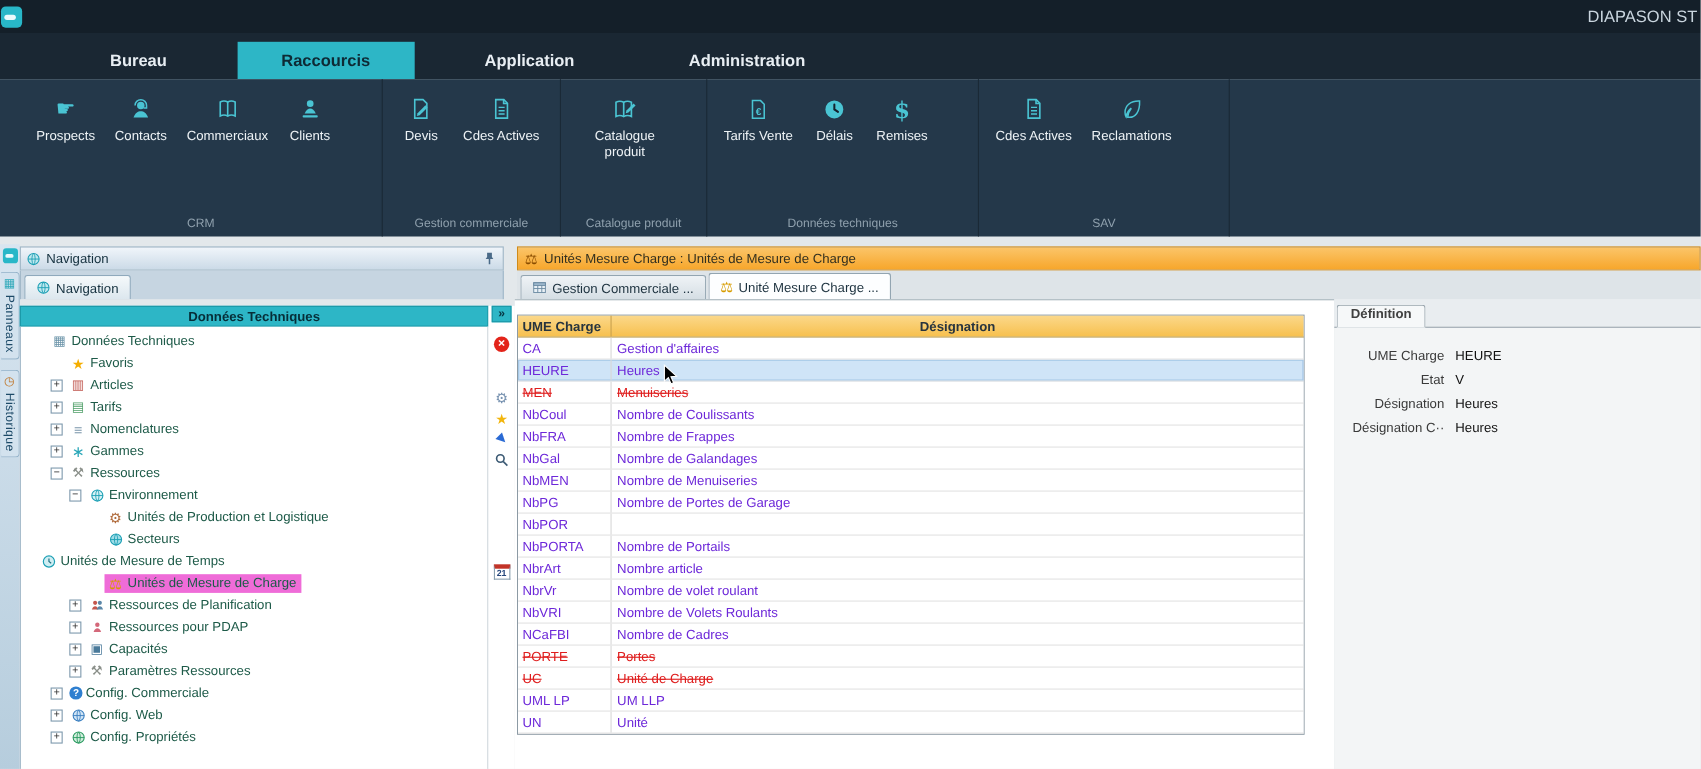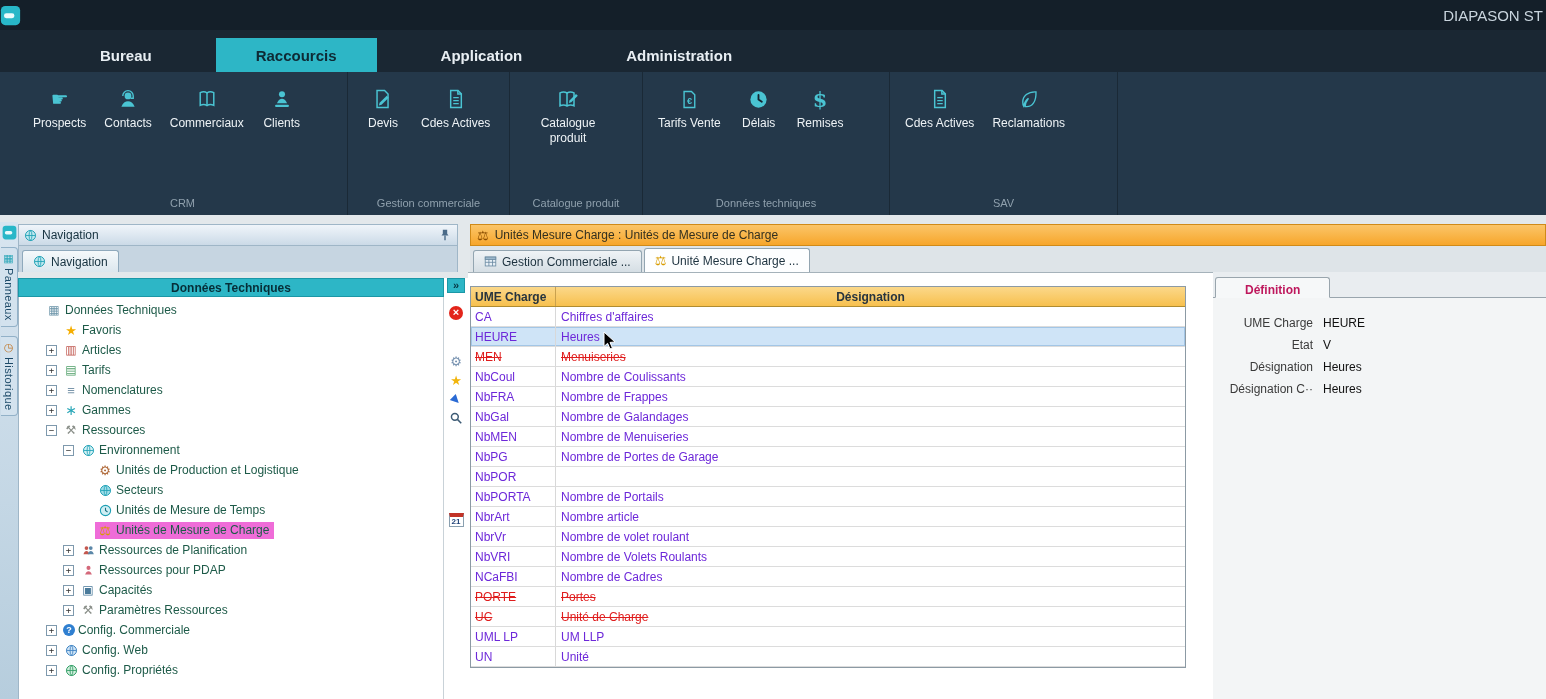--- a/index.html
+++ b/index.html
@@ -103,23 +103,23 @@
   .g-c1{width:85px;padding:0 4px;display:flex;align-items:center;border-right:1px solid #d8d8d8;overflow:hidden;}
   .g-head .g-c1{border-right:1px solid #c9a14e;}
   .g-c2{flex:1;padding:0 5px;display:flex;align-items:center;overflow:hidden;}
   .g-head .g-c2{justify-content:center;}
   .g-row{display:flex;height:20px;border-bottom:1px solid #dcdcdc;background:#fff;color:#6d28d9;cursor:default;}
   .g-row.selected{background:var(--selected-row-blue,#cfe4f7);box-shadow:inset 0 0 0 1px #a3c6e6;}
   .g-row.deleted{color:var(--deleted-red,#df1d1d);text-decoration:line-through;}
 
   
   .right-panel{position:absolute;left:1213px;top:272px;width:333px;height:427px;background:#e9edf0;}
-  .def-tab{position:absolute;left:1215px;top:277px;height:21px;padding:0 29px;background:#f6f8f9;
+  .def-tab{position:absolute;left:1215px;top:277px;height:21px;padding:0 12px;background:#f6f8f9;
            border:1px solid #99a5ad;border-bottom:1px solid #f6f8f9;border-radius:3px 3px 0 0;
-           display:flex;align-items:flex-end;font-weight:bold;color:#be185d;z-index:2;cursor:default;}
+           display:flex;align-items:flex-start;font-weight:bold;color:#404040;z-index:2;cursor:default;}
   .def-body{position:absolute;left:1213px;top:297px;width:333px;height:402px;border-top:1px solid #99a5ad;
             background:#f3f5f6;padding-top:14px;}
   .def-row{display:flex;height:22px;align-items:center;}
   .def-label{width:100px;text-align:right;color:#3a3a3a;}
   .def-value{margin-left:10px;color:#111;}
 
   .cursor{position:absolute;left:602px;top:331px;z-index:10;}
 </style>
 </head>
 <body>
@@ -390,21 +390,21 @@
       <span class="selwrap">
         <span class="ticon icon">
           <svg viewBox="0 0 16 16" width="13" height="13">
             <circle cx="8" cy="8" r="6.2" fill="#9fdde8" stroke="#1b9fb4" stroke-width="1.2"></circle>
             <path d="M1.8 8h12.4M8 1.8c2.4 1.9 2.4 10.5 0 12.4M8 1.8c-2.4 1.9-2.4 10.5 0 12.4" fill="none" stroke="#1b9fb4" stroke-width="1"></path>
           </svg>
         </span>
         <span class="tlabel">Secteurs</span>
       </span>
     </div>
-    <div class="trow" style="padding-left: 61px;">
+    <div class="trow" style="">
       <span class="texp none">+</span>
       <span class="selwrap">
         <span class="ticon icon">
           <svg viewBox="0 0 16 16" width="13" height="13">
             <circle cx="8" cy="8" r="6.3" fill="#cfeef3" stroke="#1b9fb4" stroke-width="1.3"></circle>
             <path d="M8 4.5V8l2.5 1.8" stroke="#1b6f80" stroke-width="1.3" fill="none"></path>
           </svg>
         </span>
         <span class="tlabel">Unités de Mesure de Temps</span>
       </span>
@@ -541,21 +541,21 @@
     </div>
   </div>
 <div class="main-card"></div>
 <div class="grid" id="grid">
     <div class="g-head">
       <div class="g-c1">UME Charge</div>
       <div class="g-c2">Désignation</div>
     </div>
     <div class="g-row">
       <div class="g-c1">CA</div>
-      <div class="g-c2">Chiffres d'affaires</div>
+      <div class="g-c2">Gestion d'affaires</div>
     </div>
     <div class="g-row selected">
       <div class="g-c1">HEURE</div>
       <div class="g-c2">Heures</div>
     </div>
     <div class="g-row deleted">
       <div class="g-c1">MEN</div>
       <div class="g-c2">Menuiseries</div>
     </div>
     <div class="g-row">

